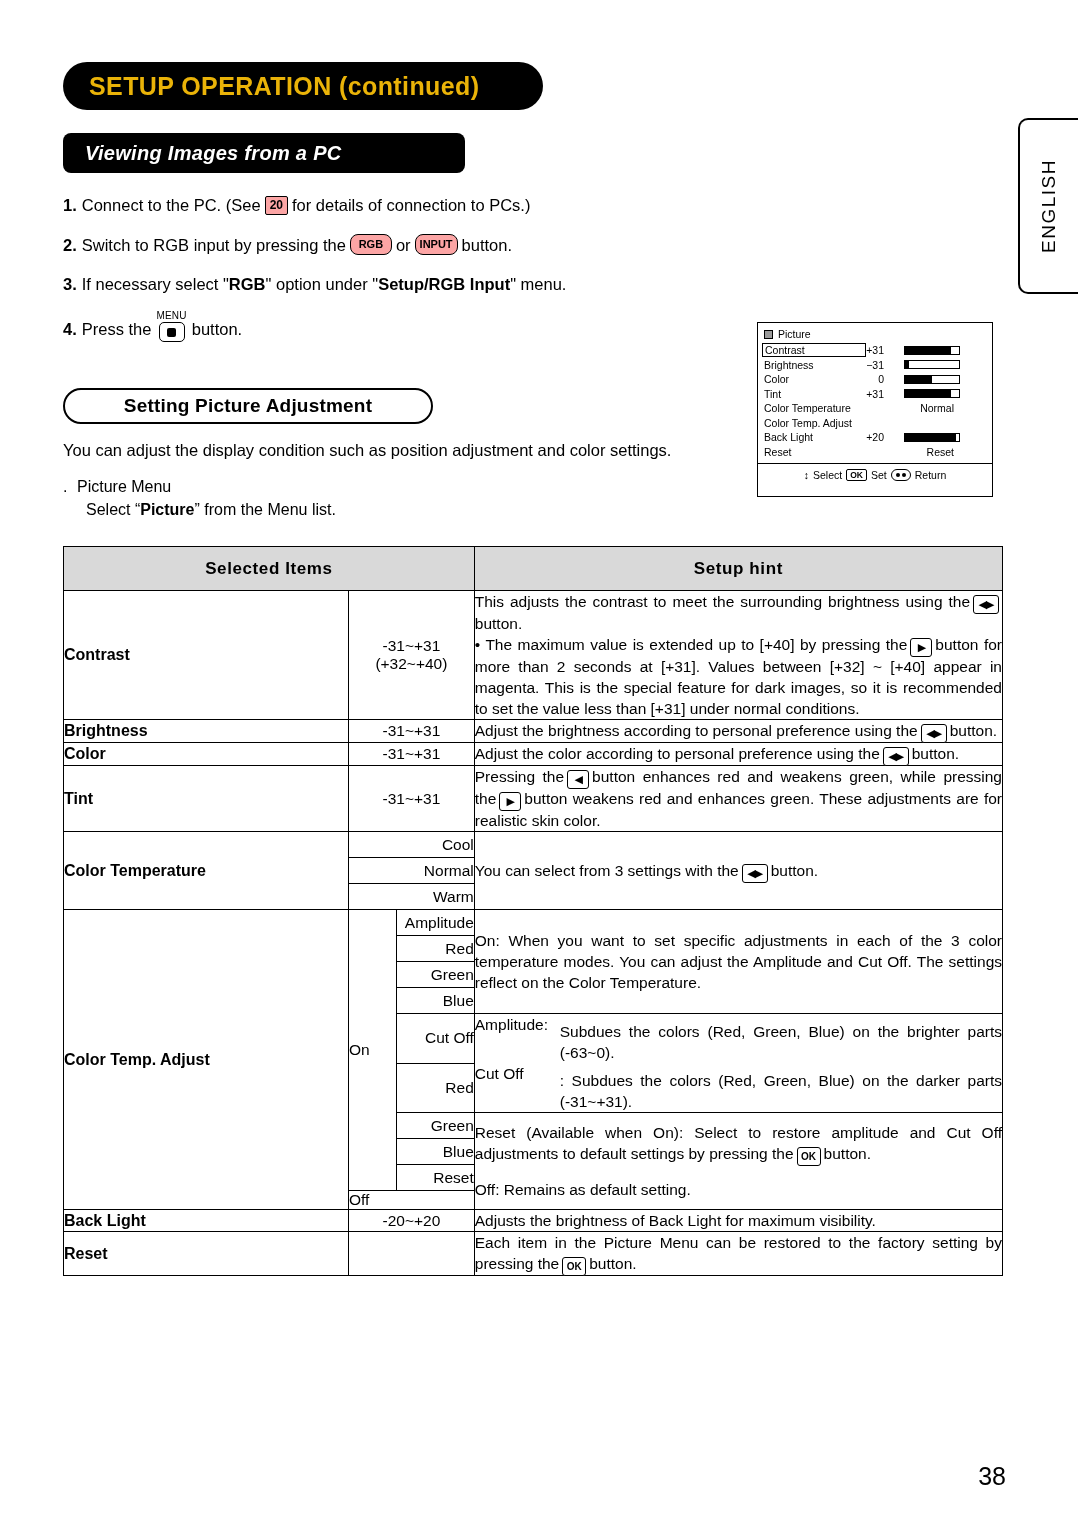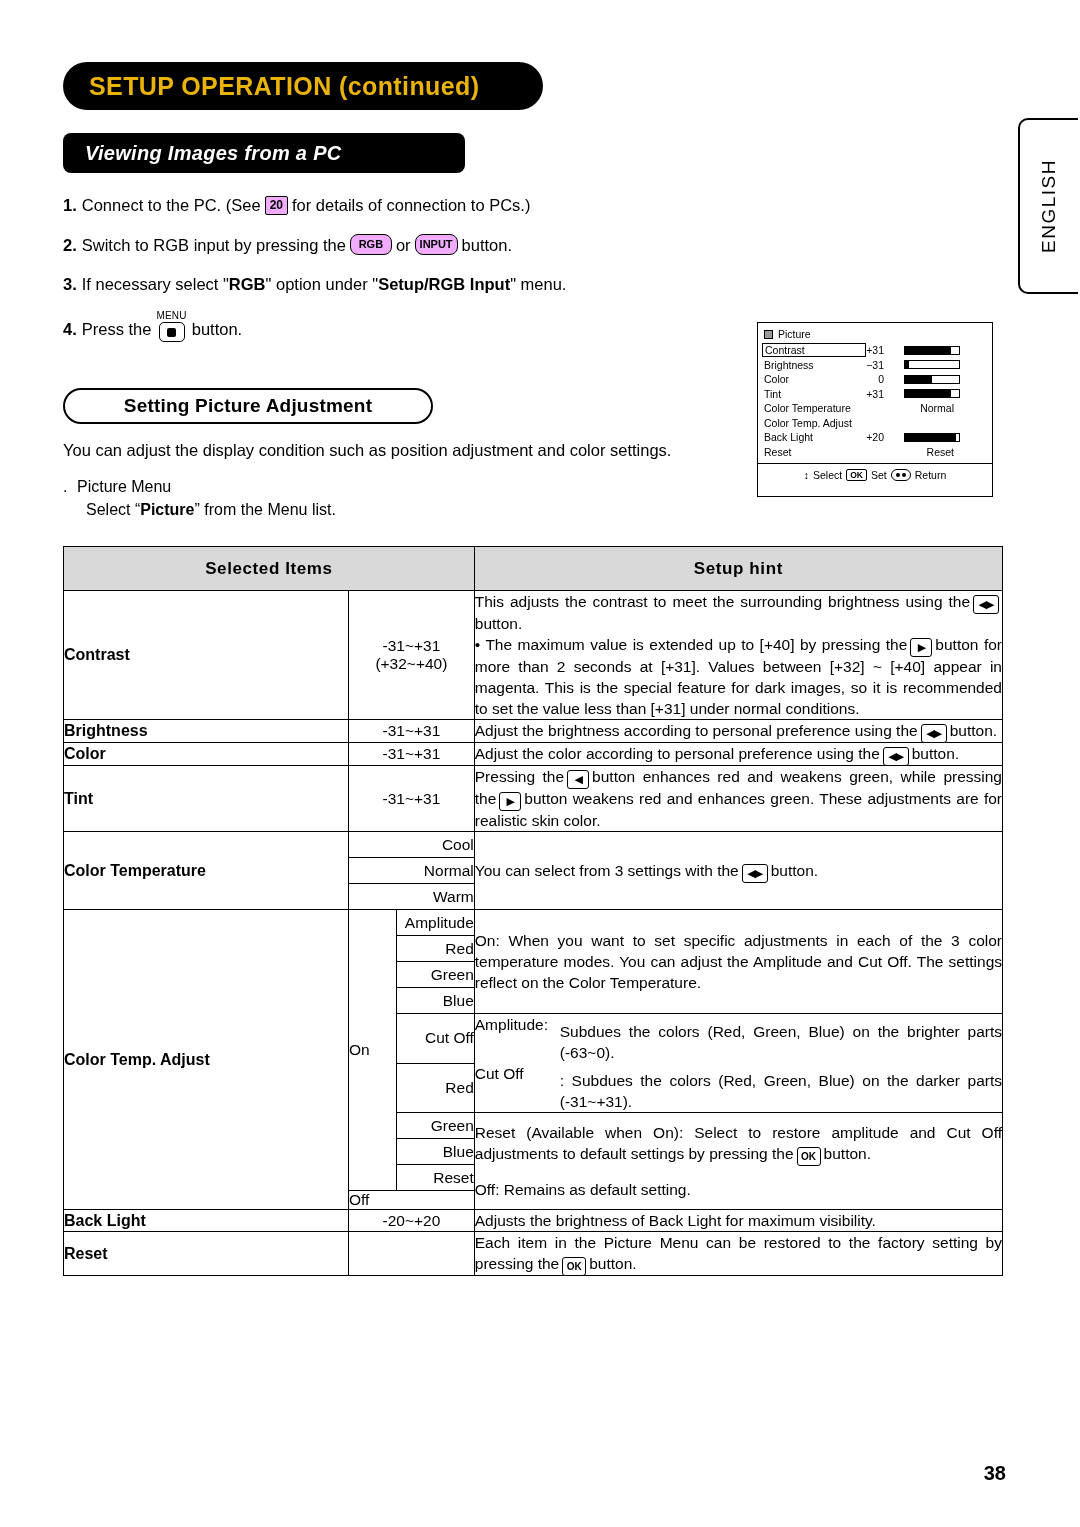--- a/index.html
+++ b/index.html
@@ -74,21 +74,21 @@
     align-items: center;
     justify-content: center;
     border: 1.5px solid #000;
     border-radius: 4px;
     font-size: 10.5px;
     font-weight: bold;
     padding: 1px 4px;
     min-width: 22px;
     height: 18px;
     margin: 0 4px;
-    background: #f0abfc;
+    background: #fca5a5;
     line-height: 1;
   }
   .keycap.wide { min-width: 42px; border-radius: 8px; height: 21px; font-size: 11px; }
   .keycap.sq { min-width: 20px; height: 19px; border-radius: 2px; font-size: 12px; font-weight: bold; }
   .menu-btn-wrap { display: inline-flex; flex-direction: column; align-items: center; margin: 0 5px; position: relative; top: -2px; }
   .menu-btn-wrap .lbl { font-size: 10px; letter-spacing: .2px; line-height: 10px; }
   .menu-btn-wrap .btn {
     width: 26px; height: 20px; border: 1.5px solid #000; border-radius: 5px;
     display: flex; align-items: center; justify-content: center; margin-top: 1px;
   }
@@ -187,21 +187,21 @@
     font-size: 15.5px;
     line-height: 21px;
     text-align: justify;
   }
   .nb { display: inline-flex; align-items: center; justify-content: center; border: 1.3px solid #000; border-radius: 3px; height: 19px; min-width: 26px; margin: 0 3px; position: relative; top: 1px; background: #fff;}
   .nb.sm { min-width: 22px; }
   .nb.ok { min-width: 24px; font-size: 10px; font-weight: bold; border-radius: 3px; }
   .arr { font-size: 11px; line-height: 1; letter-spacing: -1px; }
   .sub-cell { text-align: right; padding-right: 10px; height: 26px; font-size: 15.5px; }
   .on-cell { width: 48px; text-align: left; padding-left: 8px; font-size: 15.5px; }
-  .pagenum { position: absolute; right: 74px; top: 1462px; font-size: 20px; font-weight: bold; }
+  .pagenum { position: absolute; right: 74px; top: 1462px; font-size: 25px; font-weight: normal; }
   .cutoff-row { display: flex; justify-content: flex-end; }
   .cutoff-row .lbl { width: 85px; flex: none; }
   .cutoff-row .txt { flex: 1; margin-top: 7px; }
 </style>
 </head>
 <body>
 
 <div class="page-title-bar">SETUP OPERATION (continued)</div>
 <div class="section-title-bar">Viewing Images from a PC</div>
 

